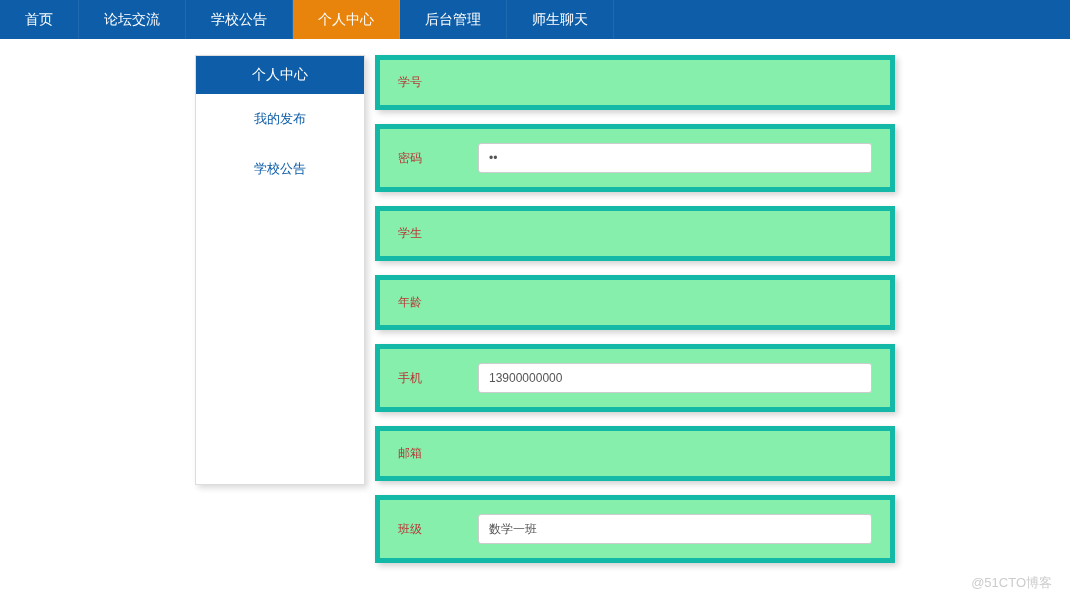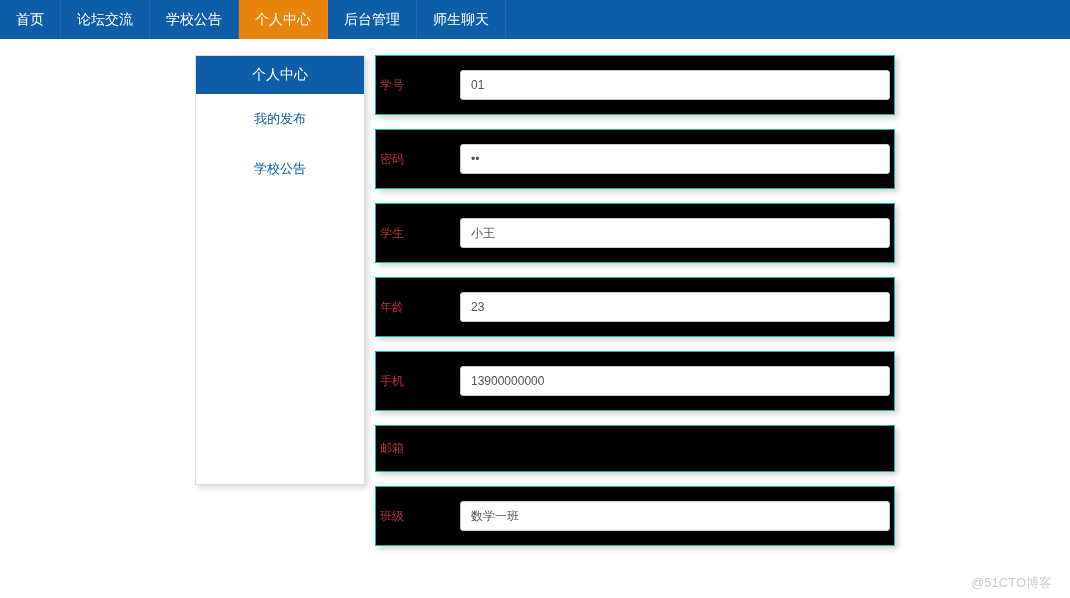--- a/index.html
+++ b/index.html
@@ -14,21 +14,21 @@
     }
     .topnav {
       display: flex;
       background: #0D5DA8;
       height: 40px;
       align-items: stretch;
       border-bottom: 1px solid #fff;
     }
     .topnav .nav-item {
       color: #fff;
-      padding: 0 16px;
+      padding: 0 25px;
       display: flex;
       align-items: center;
       cursor: pointer;
       border-right: 1px solid rgba(255,255,255,0.08);
       font-size: 14px;
     }
     .topnav .nav-item.active {
       background: #E8830B;
     }
     .main {
@@ -56,27 +56,27 @@
       color: #0D5DA8;
       cursor: pointer;
       font-size: 13px;
     }
     .content {
       flex: 1;
       padding-left: 10px;
       padding-right: 175px;
     }
     .form-card {
-      border: 1px solid #14b8a6;
+      border: 5px solid #14b8a6;
       box-shadow: 3px 3px 6px rgba(0,0,0,0.18);
-      background: #000000;
+      background: #86efac;
       margin-bottom: 14px;
       display: flex;
       align-items: center;
-      padding: 14px 4px;
+      padding: 14px 18px;
     }
     .form-card .label {
       width: 80px;
       color: #b83535;
       font-size: 12px;
     }
     .form-card .field {
       flex: 1;
     }
     .form-card input[type="text"],
@@ -130,45 +130,36 @@
   <div class="sidebar">
     <div class="side-title">个人中心</div>
     <div class="side-item">我的发布</div>
     <div class="side-item">学校公告</div>
   </div>
 
   <div class="content">
 
     <div class="form-card">
       <div class="label">学号</div>
-      <div class="field">
-        <input type="text" value="01" style="">
-      </div>
     </div>
 
     <div class="form-card">
       <div class="label">密码</div>
       <div class="field">
         <input type="password" value="ab" style="">
       </div>
     </div>
 
     <div class="form-card">
       <div class="label">学生</div>
-      <div class="field">
-        <input type="text" value="小王" style="">
-      </div>
     </div>
 
 
     <div class="form-card">
       <div class="label">年龄</div>
-      <div class="field">
-        <input type="text" value="23" style="">
-      </div>
     </div>
 
     <div class="form-card">
       <div class="label">手机</div>
       <div class="field">
         <input type="text" value="13900000000" style="">
       </div>
     </div>
 
     <div class="form-card">

